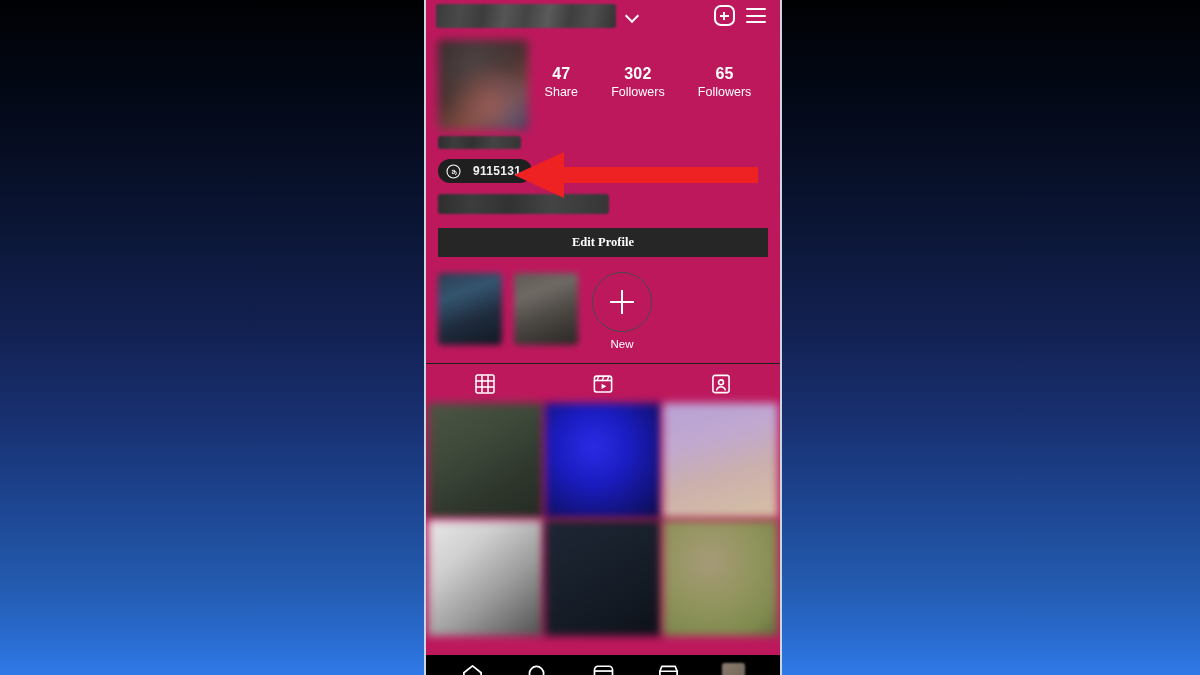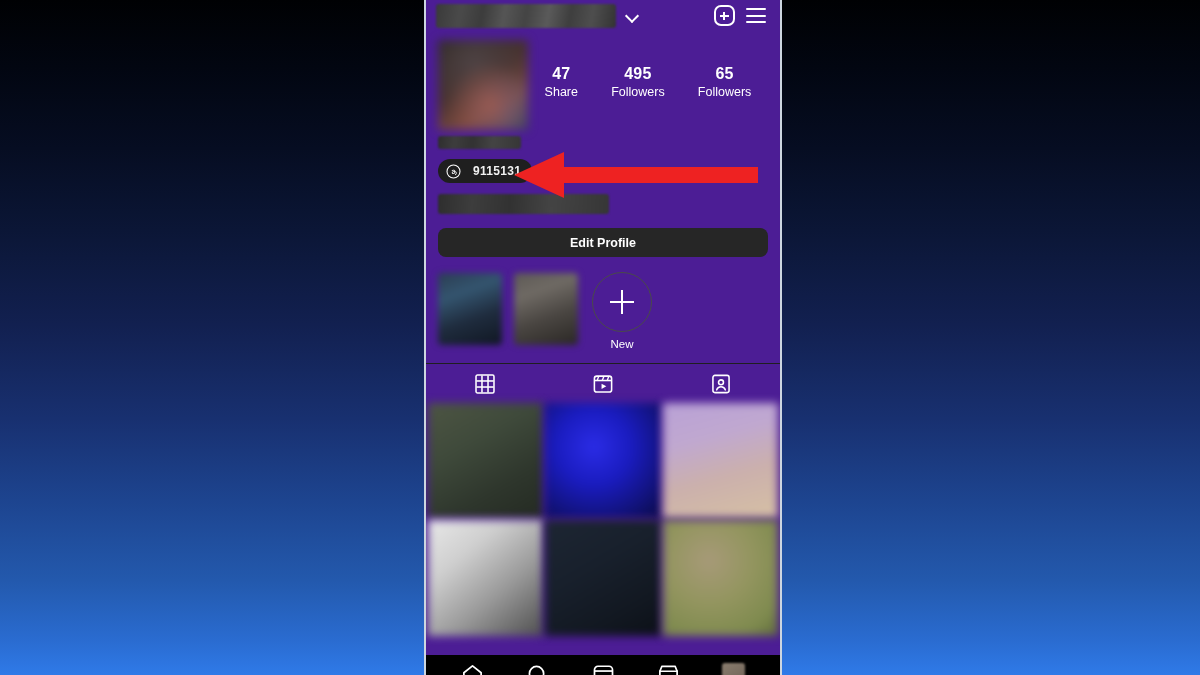--- a/index.html
+++ b/index.html
@@ -22,21 +22,21 @@
     left: 424px; top: 0;
     width: 358px; height: 675px;
     background: #000000;
     border-left: 2px solid #cdd6e0;
     border-right: 2px solid #cdd6e0;
     overflow: hidden;
   }
   .screen {
     position: absolute;
     inset: 0;
-    background: #4c1d95;
+    background: #be185d;
     overflow: hidden;
   }
 
   
   .topbar {
     height: 31px;
     display: flex;
     align-items: center;
     padding: 0 10px 0 10px;
     gap: 4px;
@@ -150,25 +150,25 @@
   .actions {
     display: flex;
     gap: 8px;
     padding: 14px 12px 0 12px;
   }
   .action-btn {
     flex: 1;
     height: 29px;
     background: #262626;
     border: none;
-    border-radius: 8px;
+    border-radius: 1px;
     color: #ffffff;
     font-size: 12.5px;
     font-weight: bold;
-    font-family: Liberation Sans, sans-serif;
+    font-family: Liberation Serif, serif;
     display: flex; align-items: center; justify-content: center;
   }
 
   
   .highlights {
     display: flex;
     align-items: center;
     gap: 12px;
     padding: 11px 12px 0 12px;
   }
@@ -278,21 +278,21 @@
     </div>
 
     <div class="profile-head">
       <div class="avatar"></div>
       <div class="stats">
         <div class="stat">
           <div class="stat-num">47</div>
           <div class="stat-label">Share</div>
         </div>
         <div class="stat">
-          <div class="stat-num">495</div>
+          <div class="stat-num">302</div>
           <div class="stat-label">Followers</div>
         </div>
         <div class="stat">
           <div class="stat-num">65</div>
           <div class="stat-label">Followers</div>
         </div>
       </div>
     </div>
 
     <div class="bio-area">

